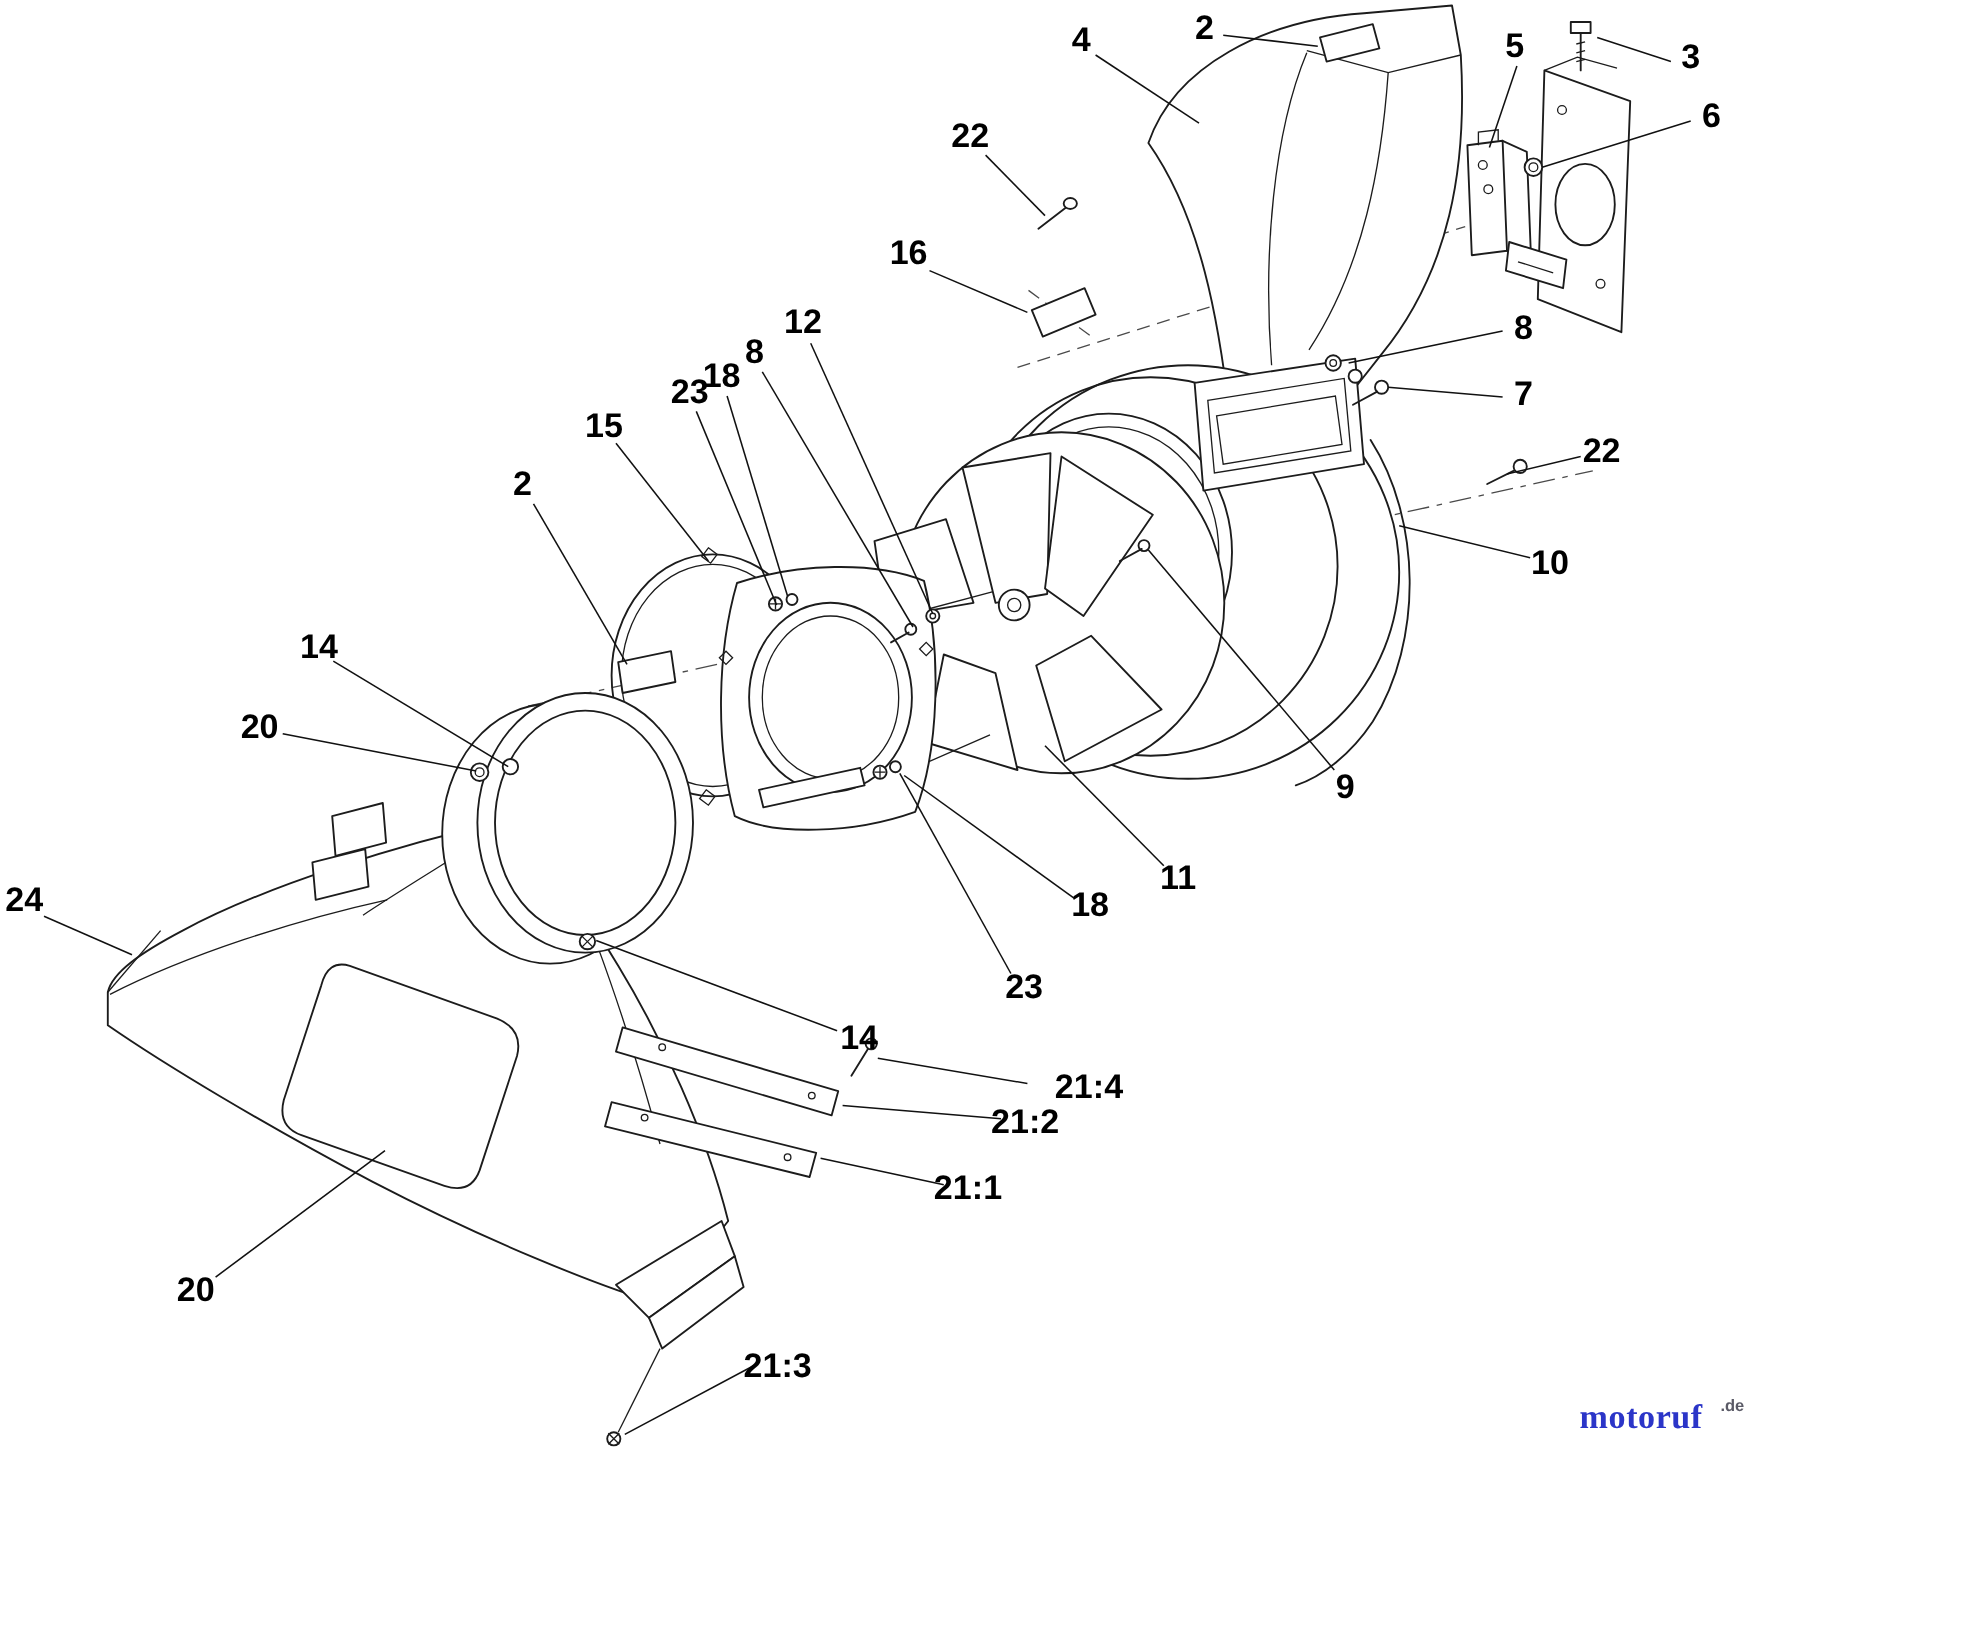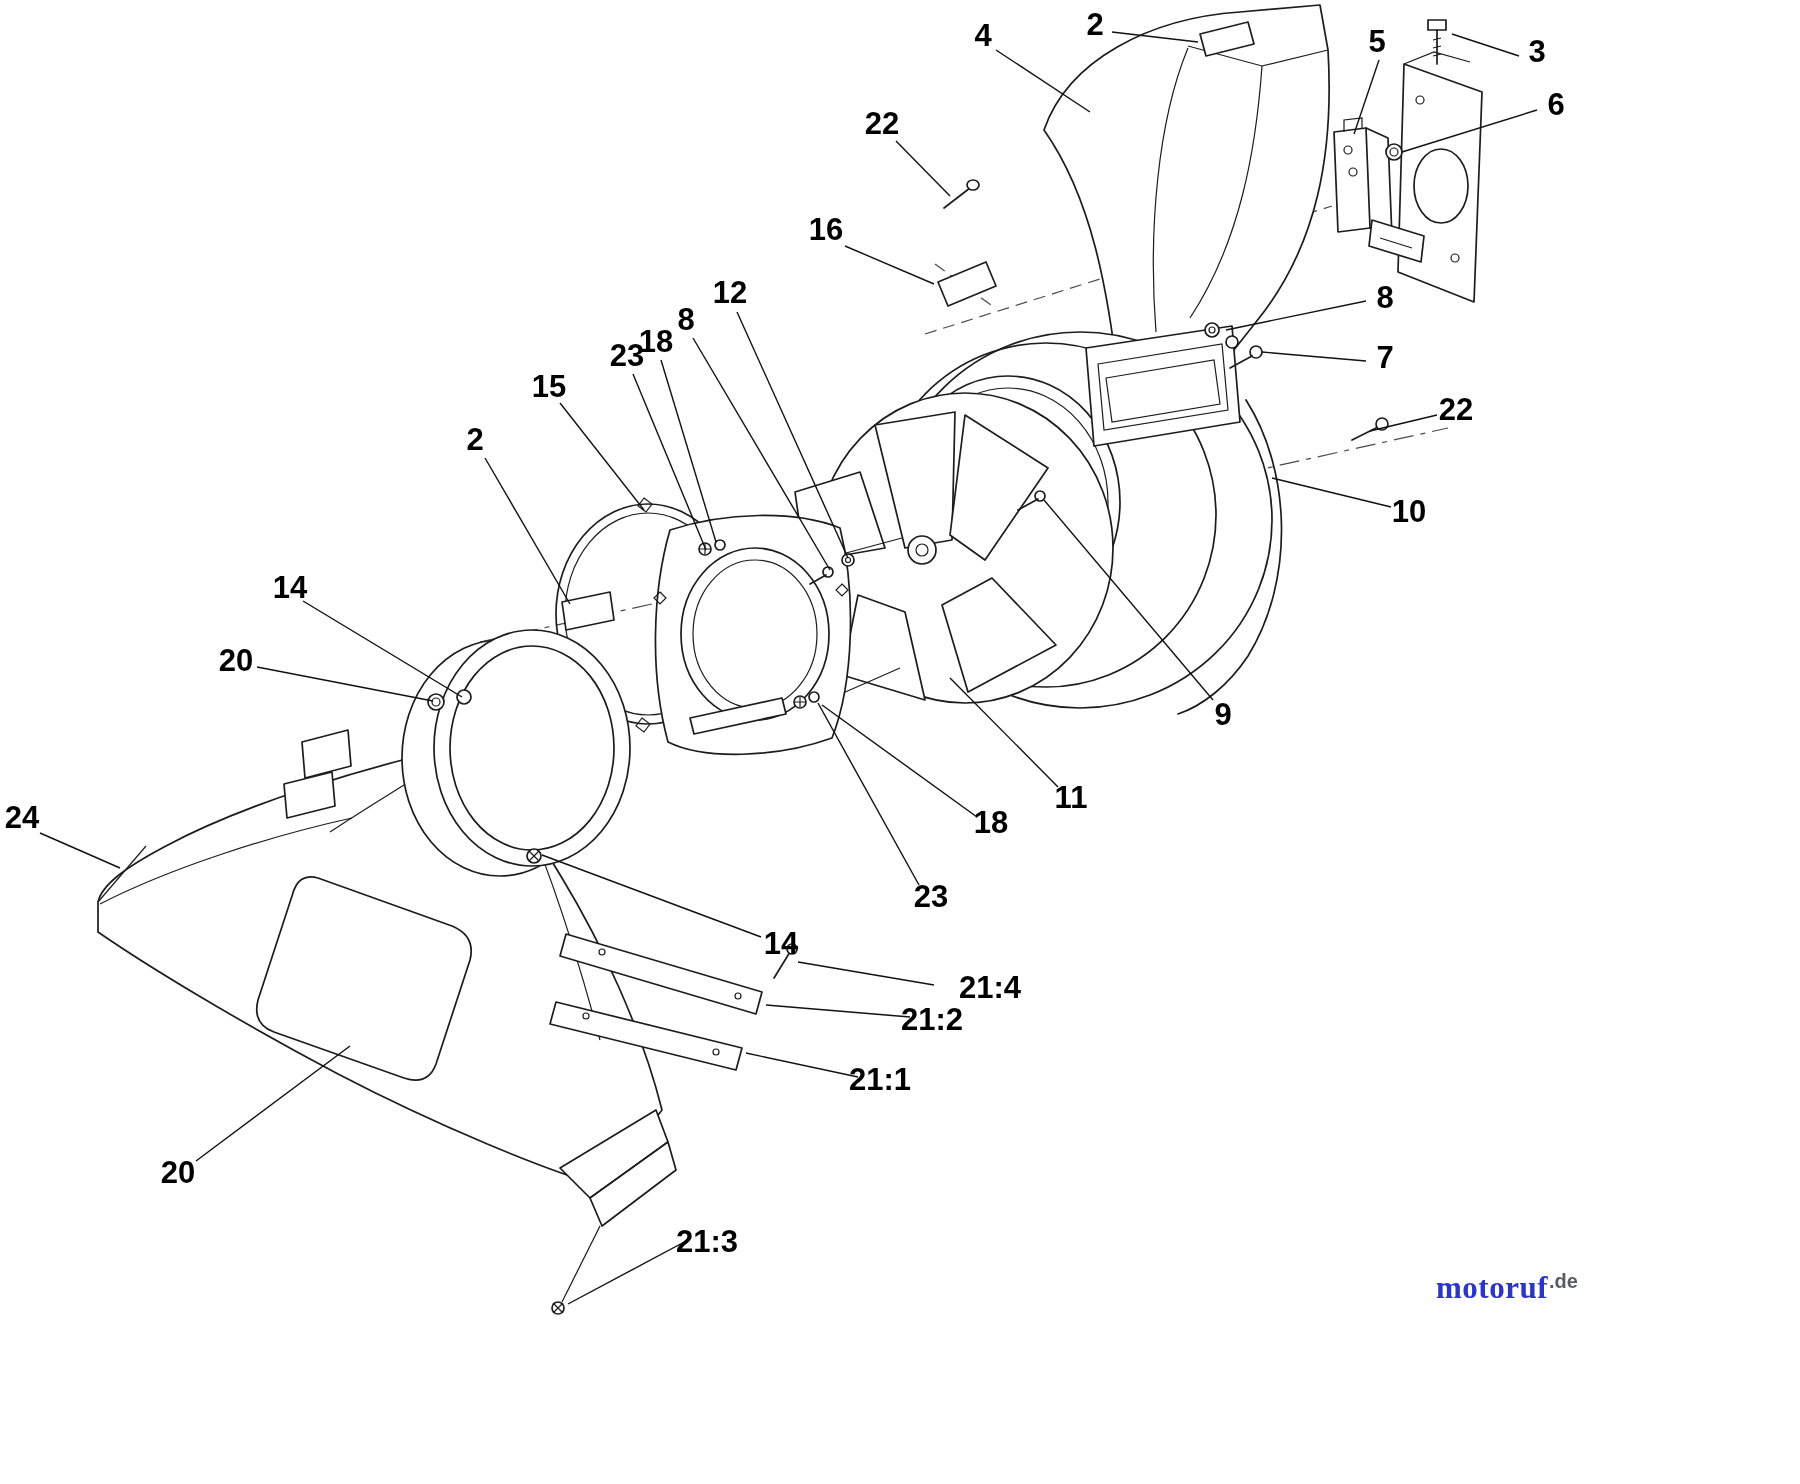--- a/index.html
+++ b/index.html
@@ -18,21 +18,21 @@
   .watermark {
     position:absolute; left:1436px; top:1270px;
     display:flex; align-items:flex-start;
   }
   .watermark .brand {
     font-family:"Liberation Serif", serif;
     font-weight:700; font-size:31px; color:#2b35c8; letter-spacing:0.5px;
   }
   .watermark .tld {
     font-family:"Liberation Sans", sans-serif;
-    font-weight:700; font-size:20px; color:#5a5a66; margin-left:1px;
+    font-weight:700; font-size:15px; color:#5a5a66; margin-left:16px;
   }
   
   .ln   { stroke:#1c1c1c; stroke-width:1.7; fill:none; stroke-linejoin:round; stroke-linecap:round; }
   .fw   { stroke:#1c1c1c; stroke-width:1.7; fill:#ffffff; stroke-linejoin:round; }
   .thin { stroke:#1c1c1c; stroke-width:1.2; fill:none; }
   .dash { stroke:#4a4a4a; stroke-width:1.2; fill:none; stroke-dasharray:20 7 5 7; }
   .dash2{ stroke:#4a4a4a; stroke-width:1.2; fill:none; stroke-dasharray:12 7; }
   .ldr  { stroke:#111111; stroke-width:1.4; fill:none; }
 </style>
 </head>

